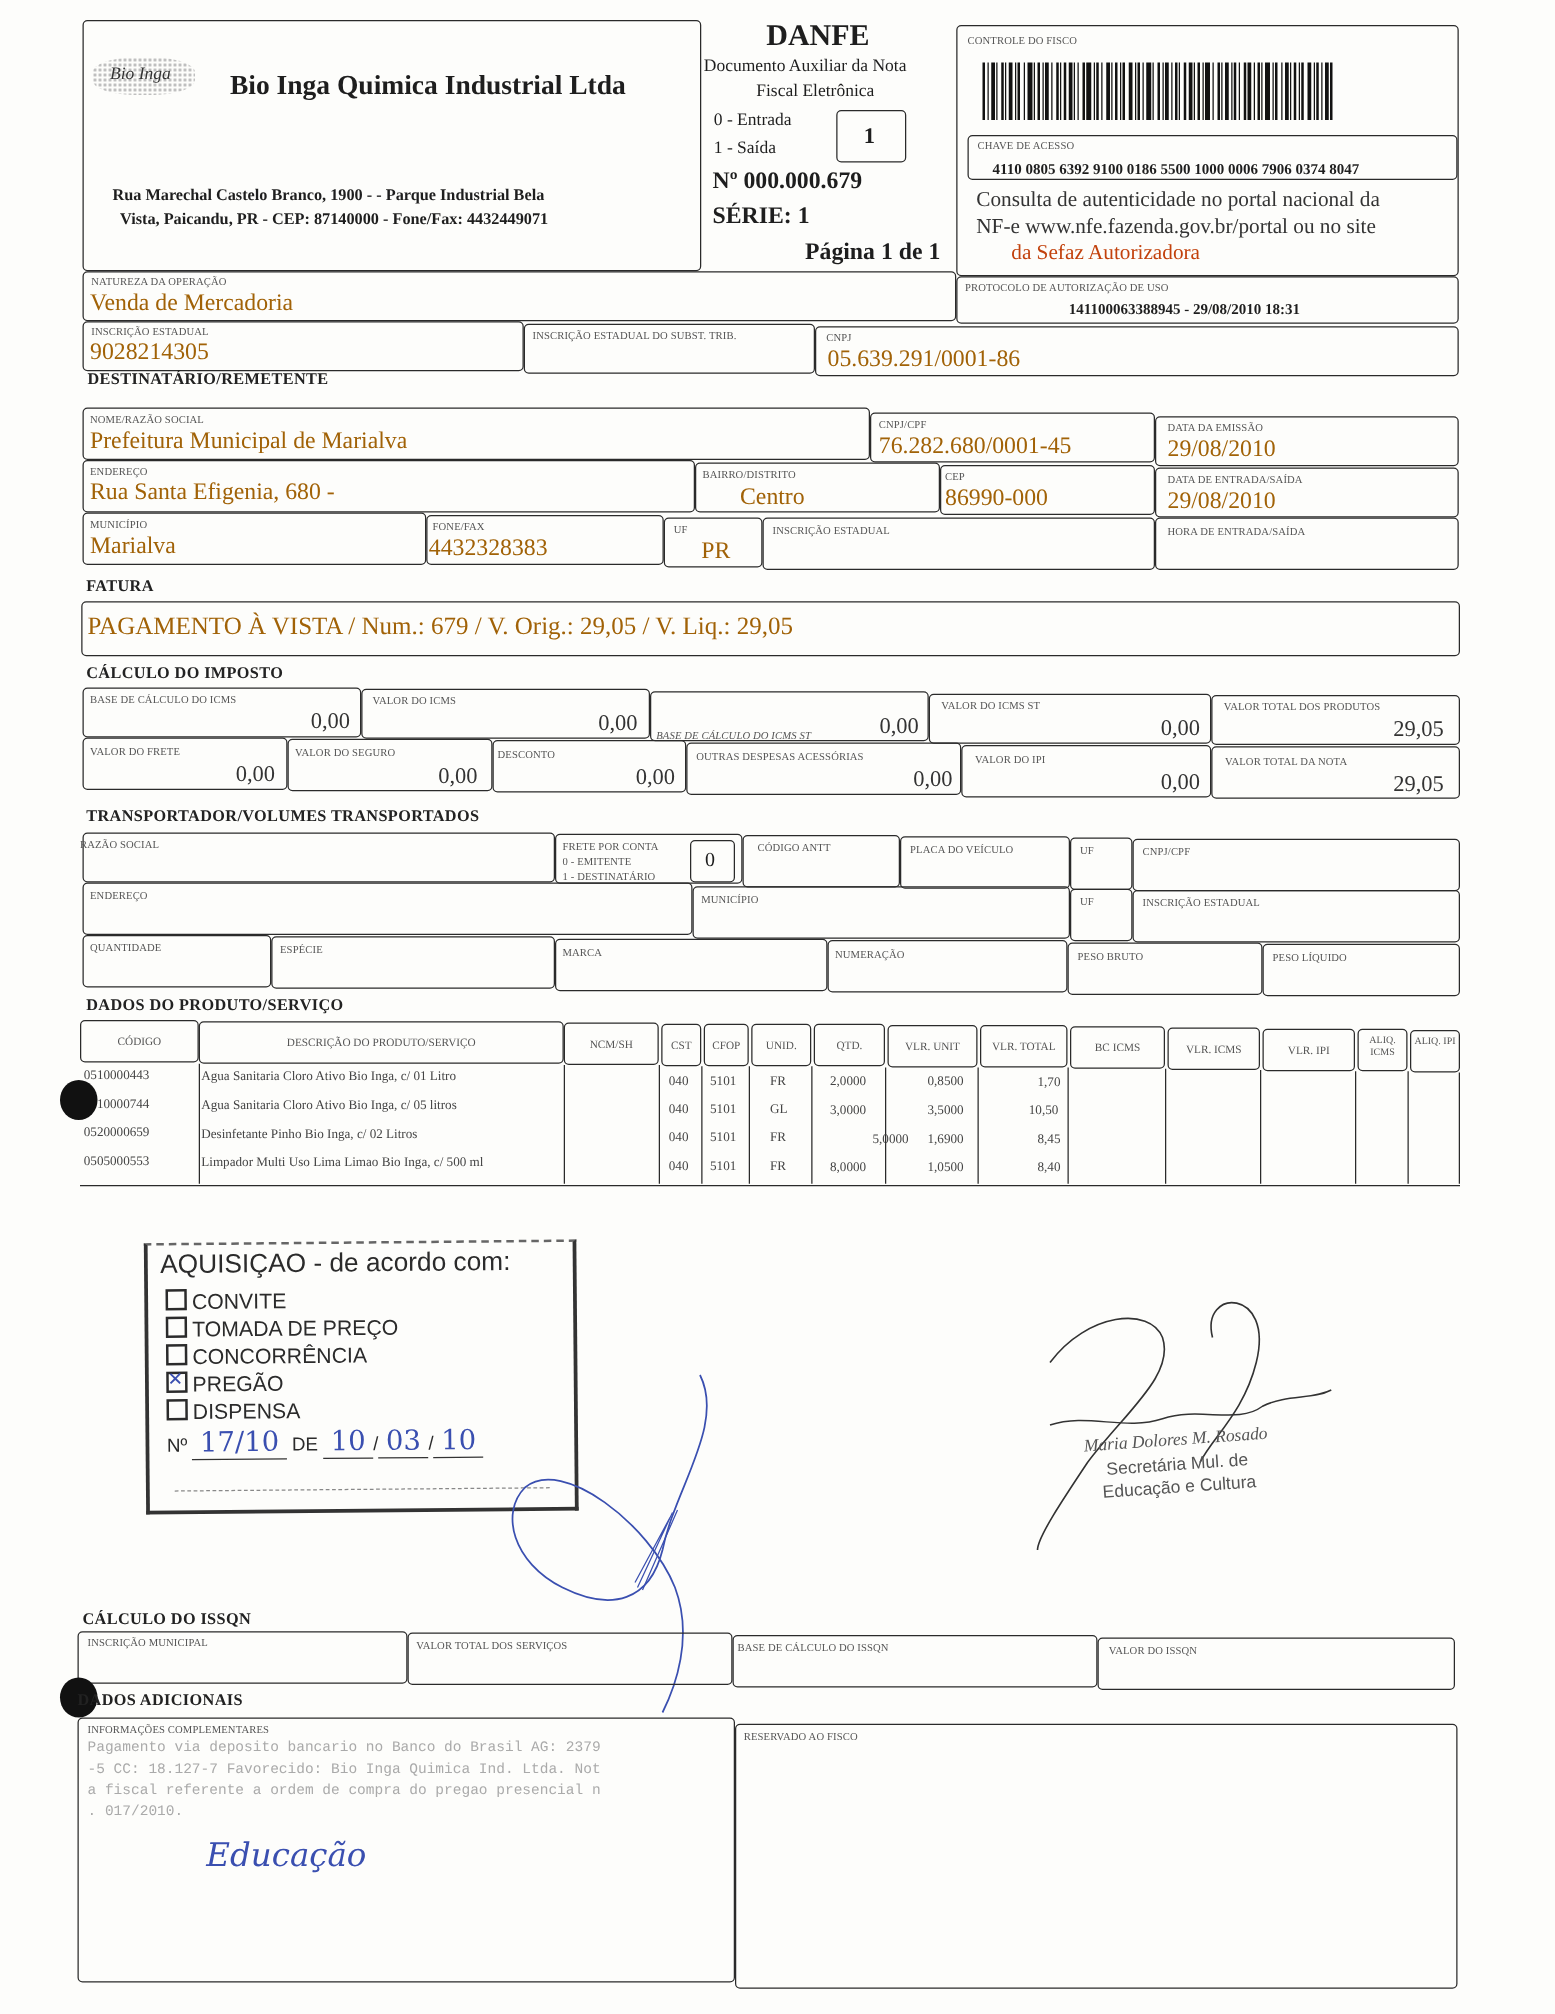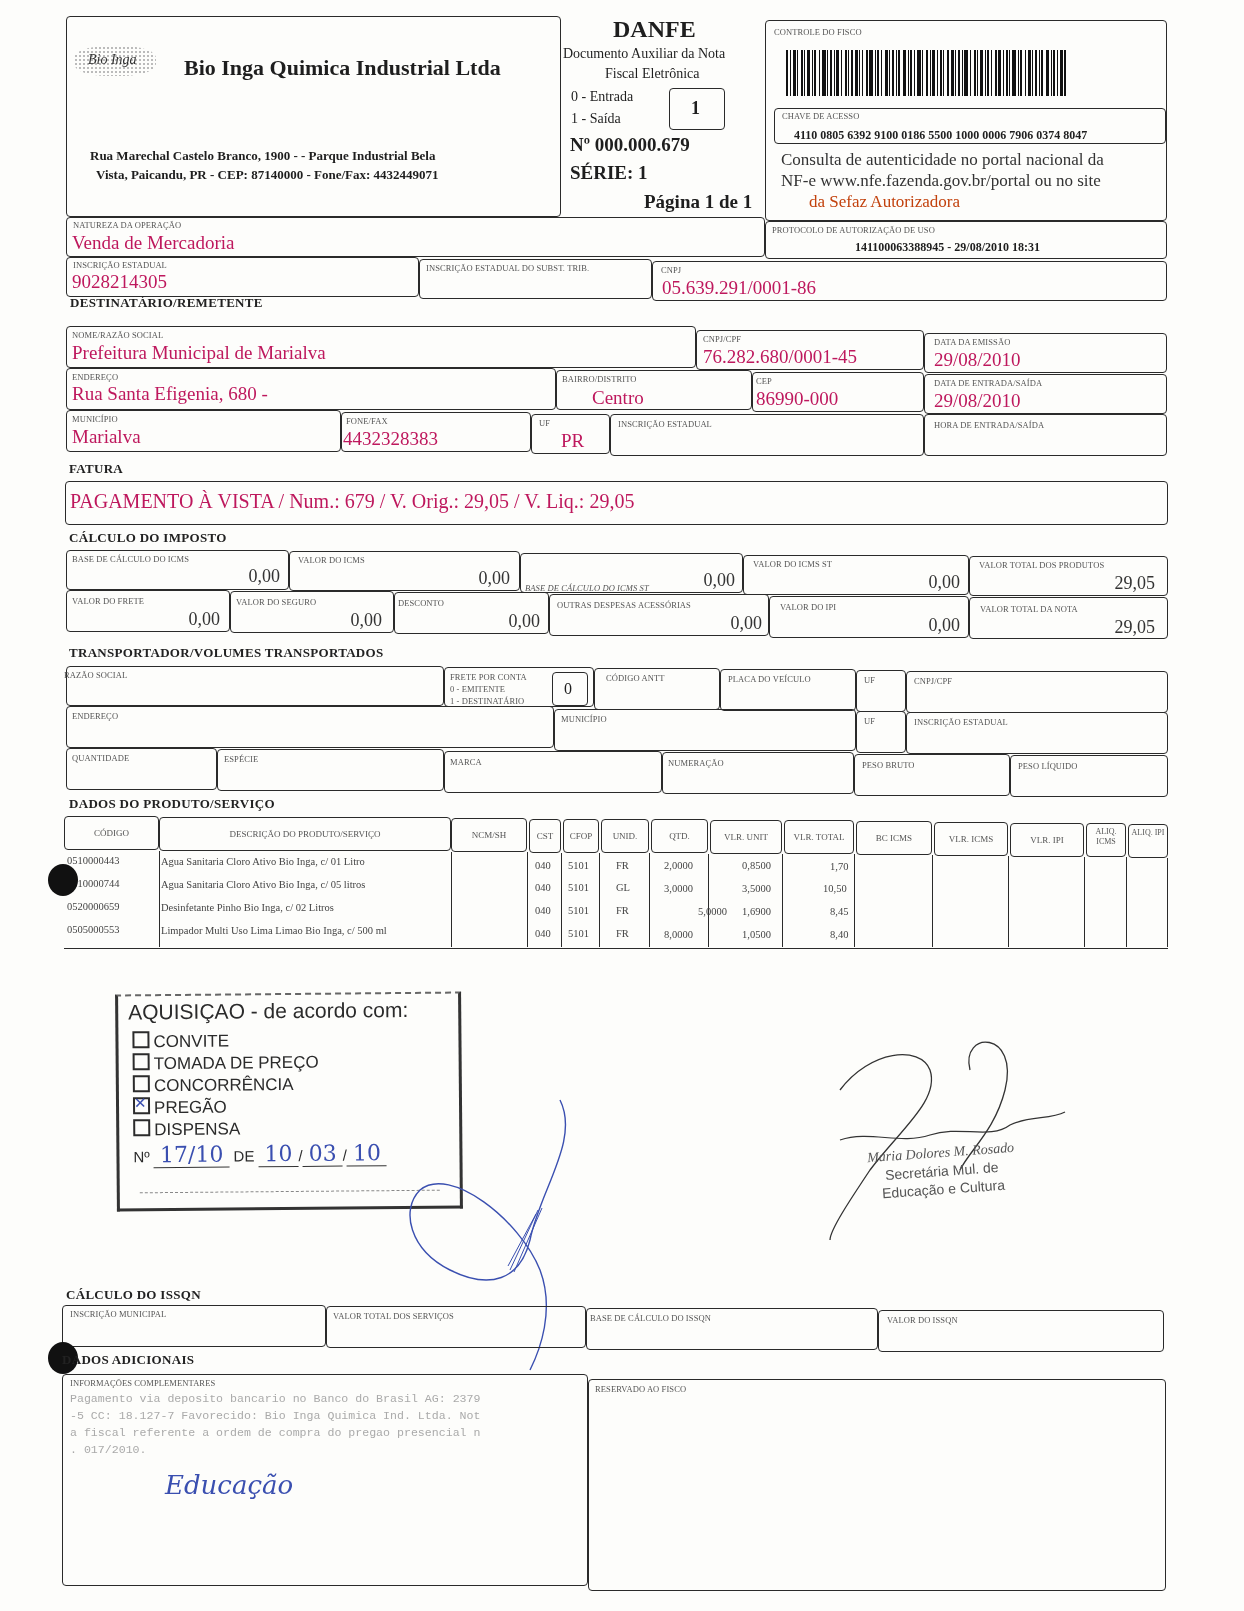--- a/index.html
+++ b/index.html
@@ -3,21 +3,21 @@
 <meta charset="utf-8">
 <style>
   html, body { margin: 0; padding: 0; }
   body {
     width: 1244px; height: 1611px; position: relative; background: #fdfdfb;
     font-family: "Liberation Serif", "DejaVu Serif", serif; color: #1e1e1e; overflow: hidden;
   }
   .abs { position: absolute; box-sizing: border-box; }
   .box { position: absolute; box-sizing: border-box; border: 1.6px solid #2a2a2a; border-radius: 4px; background: transparent; }
   .lbl { position: absolute; font-size: 8.5px; color: #555; text-transform: uppercase; white-space: nowrap; letter-spacing: 0.1px; }
-  .val { position: absolute; font-size: 19px; color: #be185d; white-space: nowrap; }
+  .val { position: absolute; font-size: 19px; color: #a16207; white-space: nowrap; }
   .num { position: absolute; font-size: 18px; color: #333; white-space: nowrap; text-align: right; }
   .sec { position: absolute; font-size: 13px; font-weight: bold; color: #222; white-space: nowrap; letter-spacing: 0.3px; }
   .bold { font-weight: bold; }
   .barcode { display: flex; align-items: stretch; height: 46px; gap: 0; }
   .barcode span { display: inline-block; background: #111; height: 100%; }
   .th { position: absolute; font-size: 9px; color: #555; text-align: center; text-transform: uppercase; line-height: 10px; }
   .cell { position: absolute; font-size: 10.5px; color: #444; white-space: nowrap; }
   .stamp { position: absolute; font-family: "Liberation Sans", "DejaVu Sans", sans-serif; color: #2b2b2b; }
   .chk { display: inline-block; width: 13px; height: 13px; border: 2px solid #2b2b2b; margin-right: 4px; vertical-align: -1px; position: relative; }
   .mono { font-family: "Liberation Mono", "DejaVu Sans Mono", monospace; }

